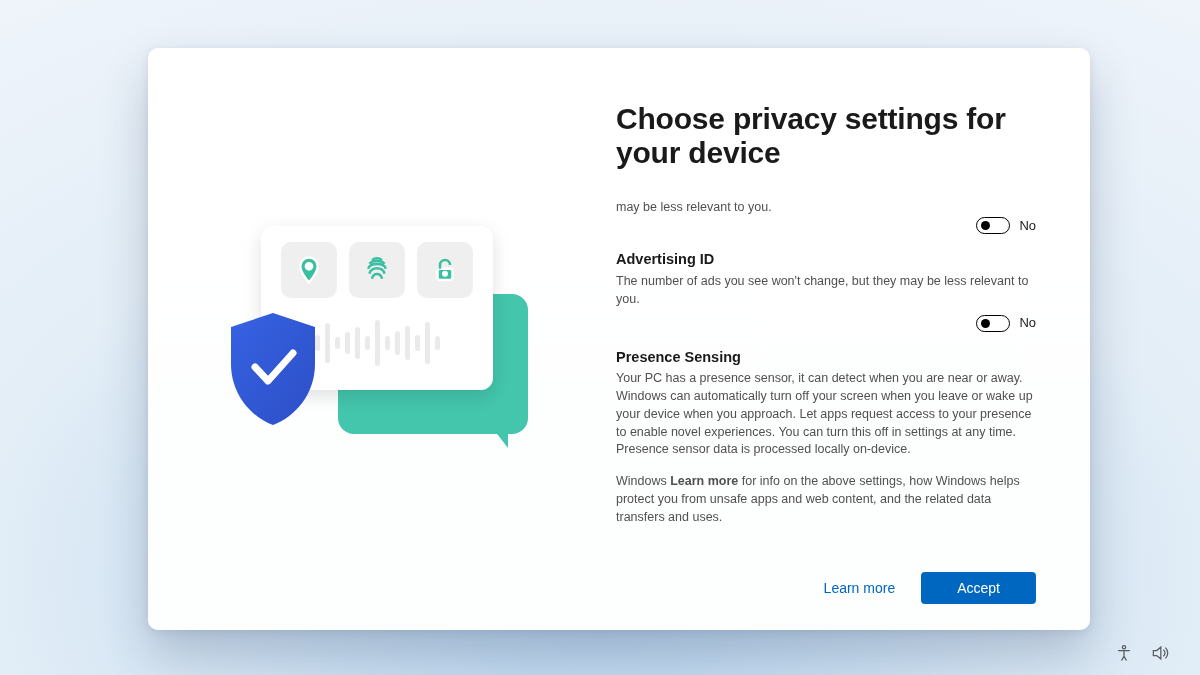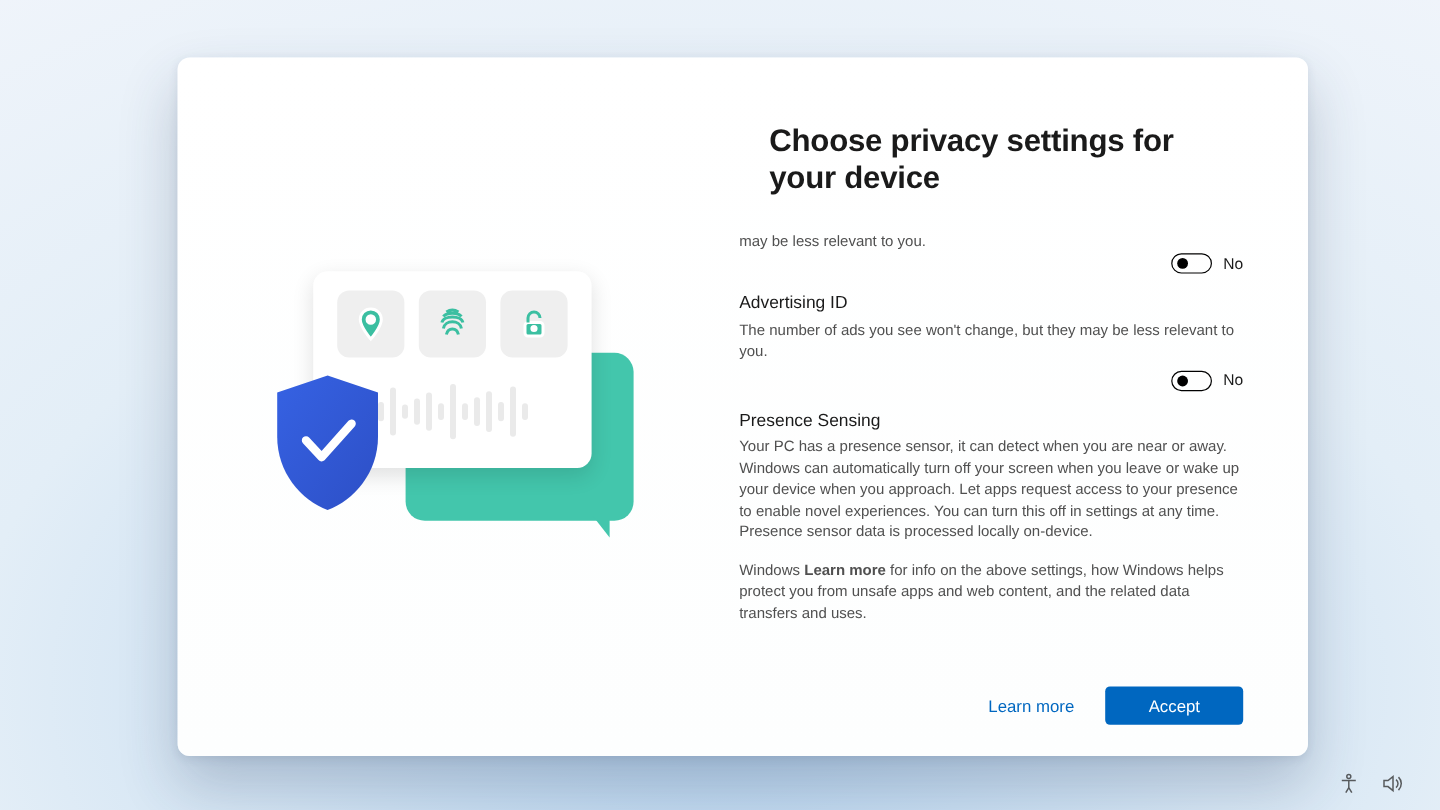--- a/index.html
+++ b/index.html
@@ -40,26 +40,26 @@
     .wave { display: flex; gap: 5px; justify-content: center; margin-top: 20px; align-items: center; height: 50px; }
     .wave span { display: inline-block; width: 5px; background: #eaeaea; border-radius: 3px; }
     .shield { position: absolute; left: -2px; top: 95px; width: 104px; height: 120px; }
     .right {
       width: 482px;
       padding: 54px 54px 26px 8px;
       display: flex;
       flex-direction: column;
       color: #1a1a1a;
     }
-    .title { font-size: 26px; font-weight: 600; letter-spacing: -0.2px; margin-bottom: 12px; margin-left: 25px; }
+    .title { font-size: 30px; font-weight: 600; letter-spacing: -0.2px; margin-bottom: 12px; }
     .intro { font-size: 13px; color: #404040; line-height: 1.38; margin-bottom: 16px; }
     .scroll { flex: 1; overflow: hidden; font-size: 12.5px; color: #505050; line-height: 1.42; margin-top: 15px; }
     .setting { margin-bottom: 14px; }
     .partial-desc { font-size: 12.5px; color: #505050; padding-top: 2px; }
-    .stg-title { font-size: 14.5px; font-weight: 400; color: #1a1a1a; margin-bottom: 3px; }
+    .stg-title { font-size: 14.5px; font-weight: 700; color: #1a1a1a; margin-bottom: 3px; }
     .stg-desc { font-size: 12.5px; color: #505050; margin-bottom: 6px; }
     .toggle-row { display: flex; align-items: center; gap: 9px; margin-bottom: 2px; justify-content: flex-end; }
     .toggle { width: 34px; height: 17px; border-radius: 10px; position: relative; border: 1px solid #000; background: transparent; cursor: pointer; }
     .toggle .knob { position: absolute; width: 9px; height: 9px; border-radius: 50%; background: #000; top: 3px; left: 3.5px; }
     .toggle.on { background: #0067c0; border-color: #0067c0; }
     .toggle.on .knob { background: #fff; left: auto; right: 3.5px; }
     .toggle-label { font-size: 13px; color: #1a1a1a; }
     .footnote { font-size: 12.5px; color: #505050; line-height: 1.42; margin-top: 6px; }
     .buttons { display: flex; justify-content: flex-end; align-items: center; gap: 14px; margin-top: 16px; }
     .btn-learn { color: #0067c0; font-size: 14px; cursor: pointer; padding: 8px 12px; }

